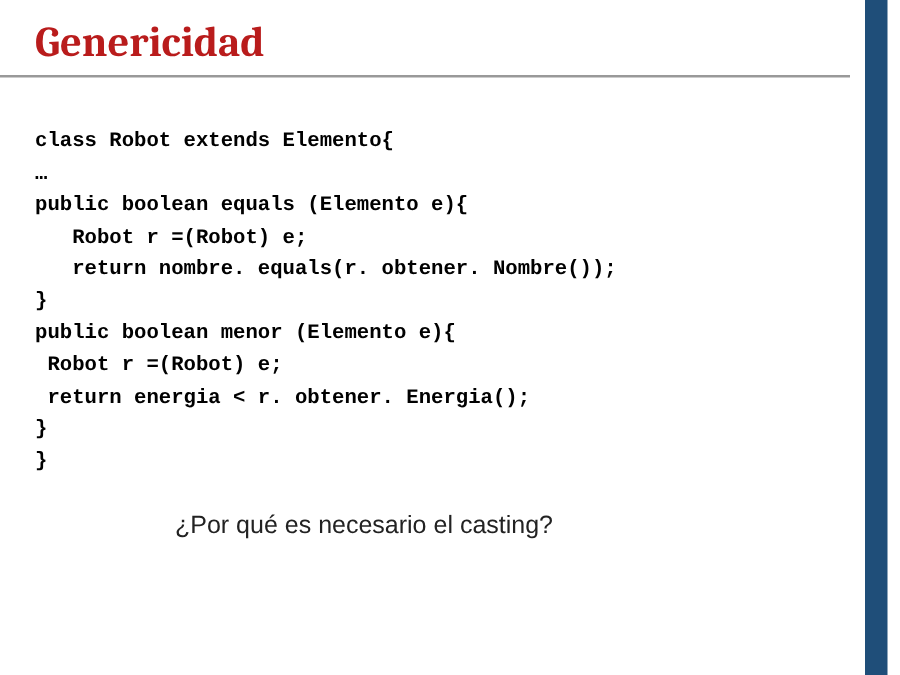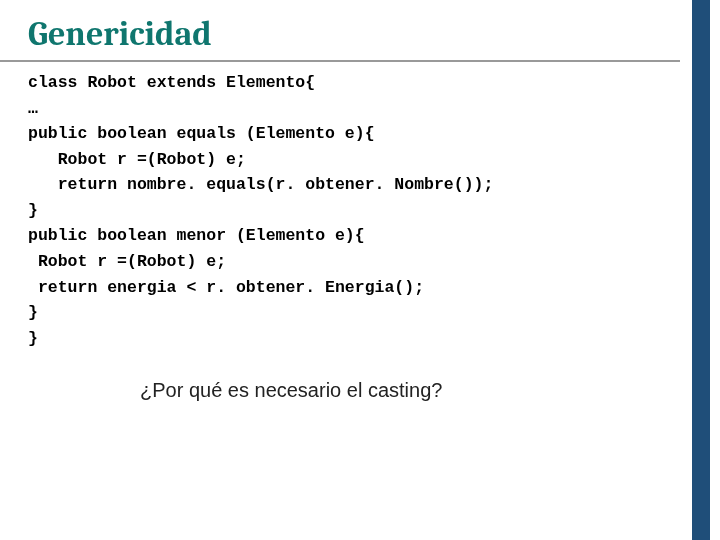--- a/index.html
+++ b/index.html
@@ -15,32 +15,32 @@
     right: 10px;
     top: 0;
     width: 18px;
     height: 540px;
     background: #1f4e79;
   }
   .title {
     font-family: Cambria, Georgia, 'Times New Roman', serif;
     font-weight: bold;
     font-size: 34px;
-    color: #0f766e;
+    color: #b91c1c;
     padding: 14px 0 6px 28px;
     border-bottom: 2px solid #999;
     margin-right: 40px;
   }
   .code-block {
     font-family: 'Courier New', Courier, monospace;
     font-weight: bold;
     font-size: 16.5px;
     line-height: 1.55;
     color: #000;
-    padding: 8px 0 0 28px;
+    padding: 38px 0 0 28px;
     white-space: pre;
   }
   .question {
     font-family: Arial, Helvetica, sans-serif;
     font-size: 20px;
     color: #222;
     padding: 28px 0 0 140px;
   }
 </style>
 </head>

